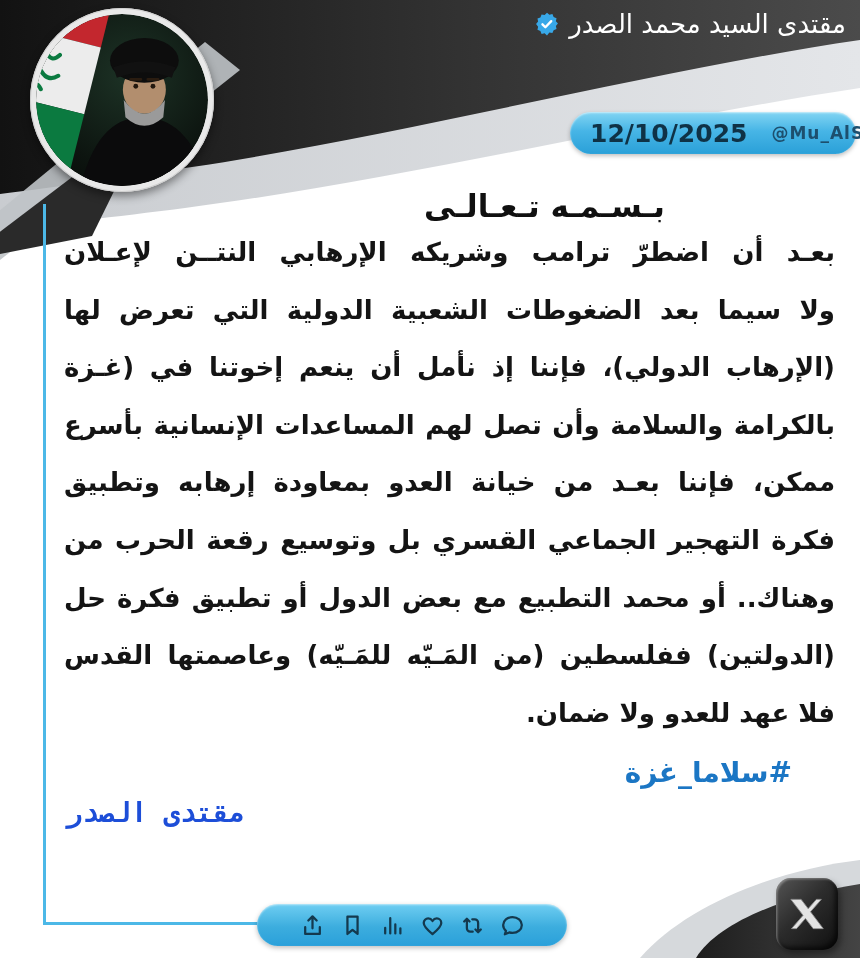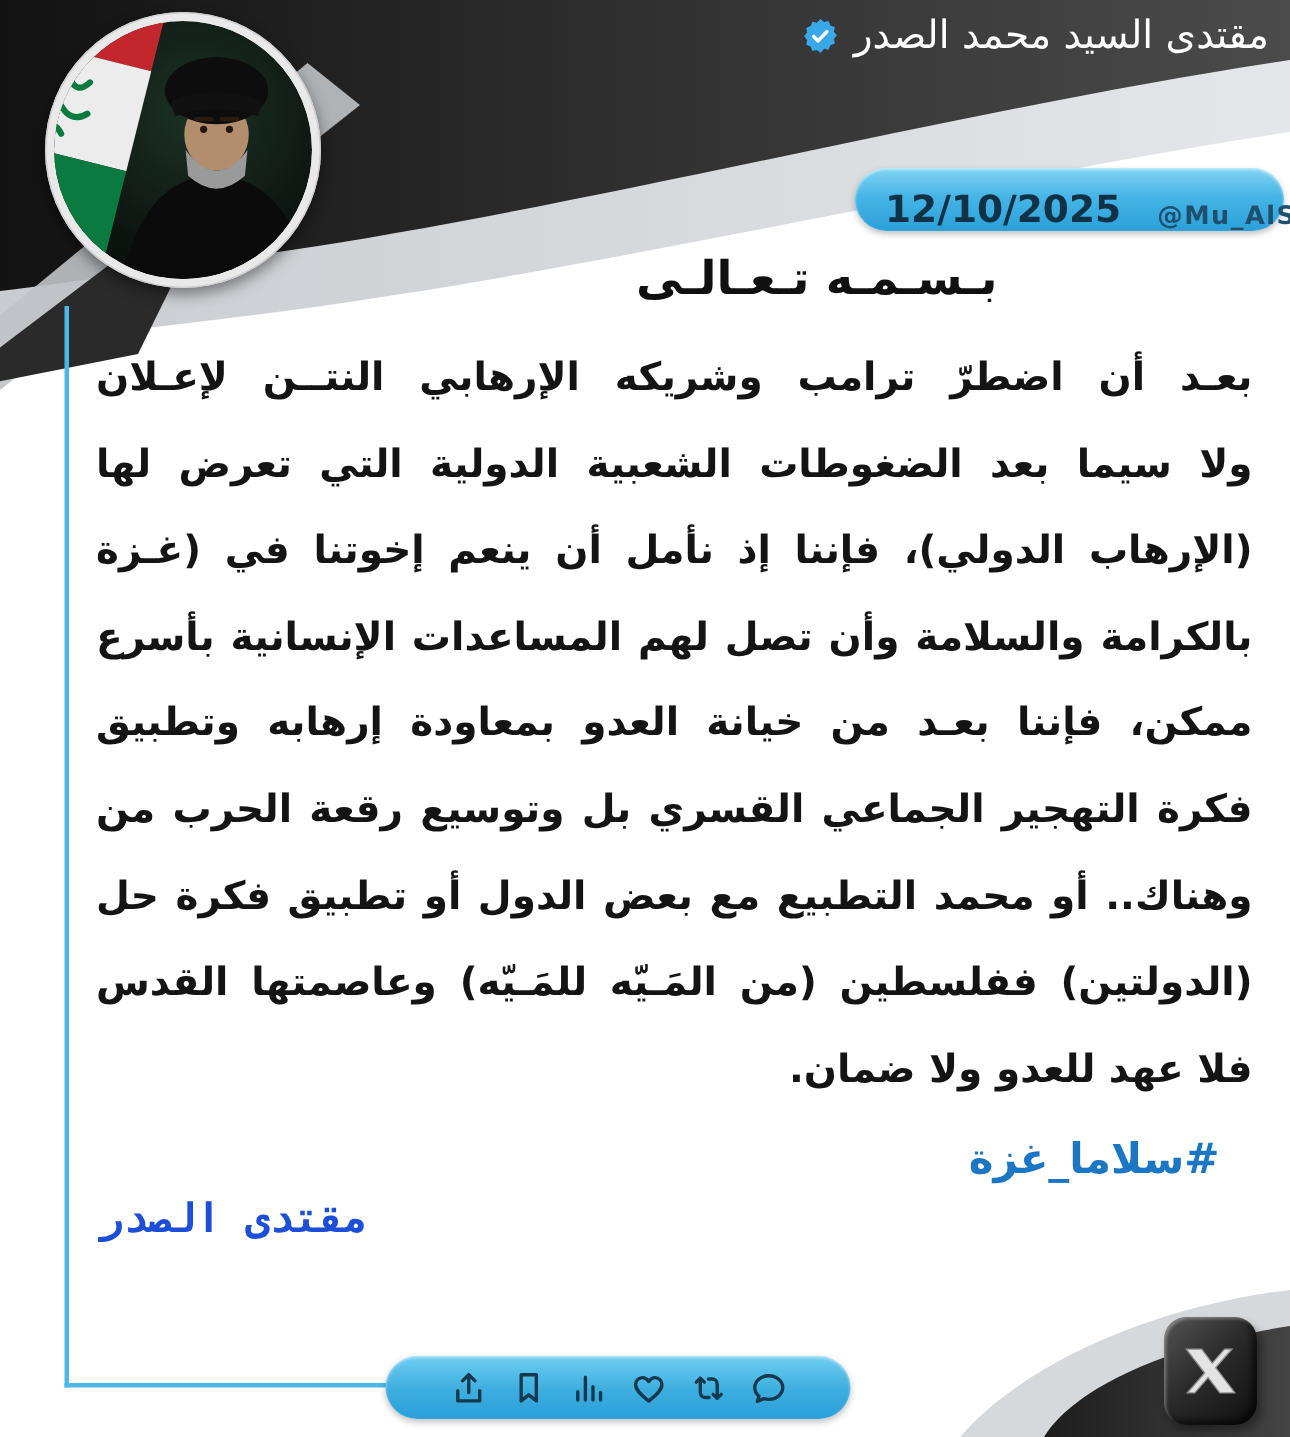--- a/index.html
+++ b/index.html
@@ -26,46 +26,46 @@
     box-shadow:0 4px 10px rgba(0,0,0,.45), inset 0 0 0 1px #cfcfcf;
   }
   .avatar svg{ width:100%; height:100%; border-radius:50%; display:block; }
 
   
   .date-pill{
     position:absolute; left:570px; top:112px; width:286px; height:42px;
     border-radius:21px;
     background:linear-gradient(#82d5f3, #47b5e6 45%, #2aa0d8);
     box-shadow:0 2px 4px rgba(0,0,0,.25), inset 0 1px 2px rgba(255,255,255,.6);
-    display:flex; align-items:flex-end; padding:0 20px; gap:24px;
+    display:flex; align-items:center; padding:0 20px; gap:24px;
   }
   .date-text{ font-size:25px; font-weight:bold; color:#0f3246; direction:ltr; }
   .handle-text{ font-size:17px; font-weight:bold; color:#1d4f6e; letter-spacing:1px; direction:ltr; }
 
   
   .frame-v{ position:absolute; left:43px; top:204px; width:3px; height:721px; background:#4cb8e7; }
   .frame-h{ position:absolute; left:43px; top:922px; width:218px; height:3px; background:#4cb8e7; }
 
   
   .basmala{
-    position:absolute; top:168px; right:195px; direction:rtl;
+    position:absolute; top:188px; right:195px; direction:rtl;
     font-size:31px; font-weight:bold; color:#101010;
   }
   .body-lines{
     position:absolute; top:224px; left:64px; right:25px; direction:rtl;
   }
   .line{
     height:57.6px; line-height:57.6px; overflow:hidden;
     font-size:26px; font-weight:bold; color:#141414;
     text-align:justify; text-align-last:justify; -moz-text-align-last:justify;
     white-space:normal;
   }
   .line.short{ text-align:right; text-align-last:right; -moz-text-align-last:right; }
   .hashtag{
-    position:absolute; top:756px; right:47px; direction:rtl;
+    position:absolute; top:756px; right:68px; direction:rtl;
     font-size:28px; font-weight:bold; color:#1b76c4;
   }
   .signature{
     position:absolute; top:797px; left:66px; direction:rtl;
     font-size:27px; font-weight:bold; color:#1d4ed8;font-family:Liberation Mono, monospace;
   }
 
   
   .toolbar{
     position:absolute; left:257px; top:904px; width:310px; height:42px;

